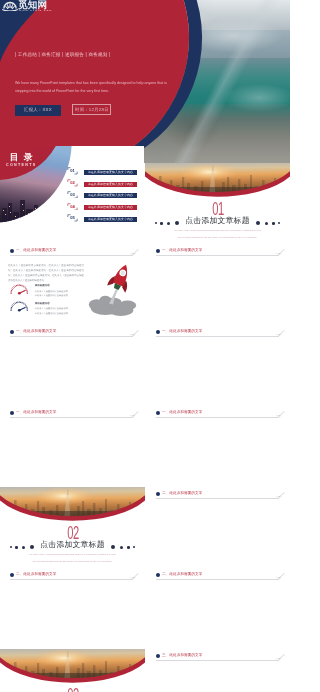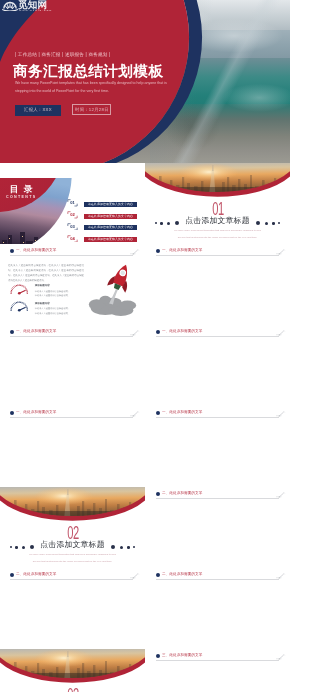--- a/index.html
+++ b/index.html
@@ -31,21 +31,21 @@
   .cover-shape{position:absolute;left:0;top:0;width:290px;height:163px;}
   .cover-tagline{position:absolute;left:15px;top:52px;font-size:4.6px;color:#f2c9cf;letter-spacing:.2px;}
   .cover-title{position:absolute;left:13px;top:61.5px;font-size:14.6px;font-weight:bold;color:#fff;letter-spacing:.45px;}
   .cover-sub{position:absolute;left:15px;top:80px;width:156px;font-size:3.6px;line-height:2.1;color:#e8b9c0;}
   .cover-btns{position:absolute;left:15px;top:97px;height:11px;}
   .btn-solid{display:inline-block;box-sizing:border-box;width:46px;height:10.5px;line-height:10.5px;
     text-align:center;background:#1e3260;color:#d9c6ca;font-size:4.3px;margin-right:7px;letter-spacing:.3px;}
   .btn-ghost{display:inline-block;box-sizing:border-box;width:39px;height:10.5px;line-height:9.5px;
     text-align:center;border:0.7px solid #d89aa3;color:#e7bcc3;font-size:4.3px;letter-spacing:.3px;}
   
-  .toc{left:0;top:178px;width:144px;height:81px;}
+  .toc{left:0;top:146px;width:144px;height:81px;}
   .toc-cn{position:absolute;left:9.7px;top:6.2px;font-size:8.8px;font-weight:bold;color:#fff;letter-spacing:5.2px;}
   .toc-en{position:absolute;left:6px;top:16.8px;font-size:3.6px;font-weight:bold;color:#f5dde1;letter-spacing:1.35px;}
   .toc-clip{position:absolute;left:0;top:0;width:144px;height:81px;}
   .toc-list{position:absolute;left:0;top:0;width:144px;height:81px;}
   .toc-brk{position:absolute;left:67px;width:11px;height:7.5px;}
   .toc-bar{position:absolute;left:84px;width:53px;height:5px;line-height:5px;
     font-size:2.9px;color:#fff;text-align:center;letter-spacing:.1px;}
 
   
   .sec{width:145px;height:81px;left:145px;}
@@ -94,21 +94,20 @@
       <div class="ph-water"></div>
       <div class="ph-city"></div>
       <div class="ph-spec"></div>
     </div>
     <svg class="cover-shape" viewBox="0 0 290 163" preserveAspectRatio="none">
       <path d="M183.7,0 A134.4,134.4 0 0 1 103.1,163 L116.1,163 A134.4,134.4 0 0 0 196.7,0 Z" fill="#1e3260"></path>
       <path d="M0,0 L183.7,0 A134.4,134.4 0 0 1 103.1,163 L0,163 Z" fill="#b02437"></path>
       <path d="M0,0 L47,0 C33,12 10,36 0,62 Z" fill="#1e3260"></path>
     </svg>
     <div class="cover-tagline">| 工作总结 | 商务汇报 | 述职报告 | 商务规划 |</div>
-    <div class="cover-title">商务汇报总结计划模板</div>
     <div class="cover-sub">We have many PowerPoint templates that has been specifically designed to help anyone that is stepping into the world of PowerPoint for the very first time.</div>
     <div class="cover-btns">
       <span class="btn-solid">汇报人：XXX</span>
       <span class="btn-ghost">时间：12月28日</span>
     </div>
     <div class="wm">
       <svg viewBox="0 0 44 30" class="wm-mark">
         <g fill="#ffffff">
           <path d="M22,2 L24.2,21 L19.8,21 Z"></path>
           <path d="M11.6,4.8 L20.1,21.4 L16.3,22.8 Z"></path>

